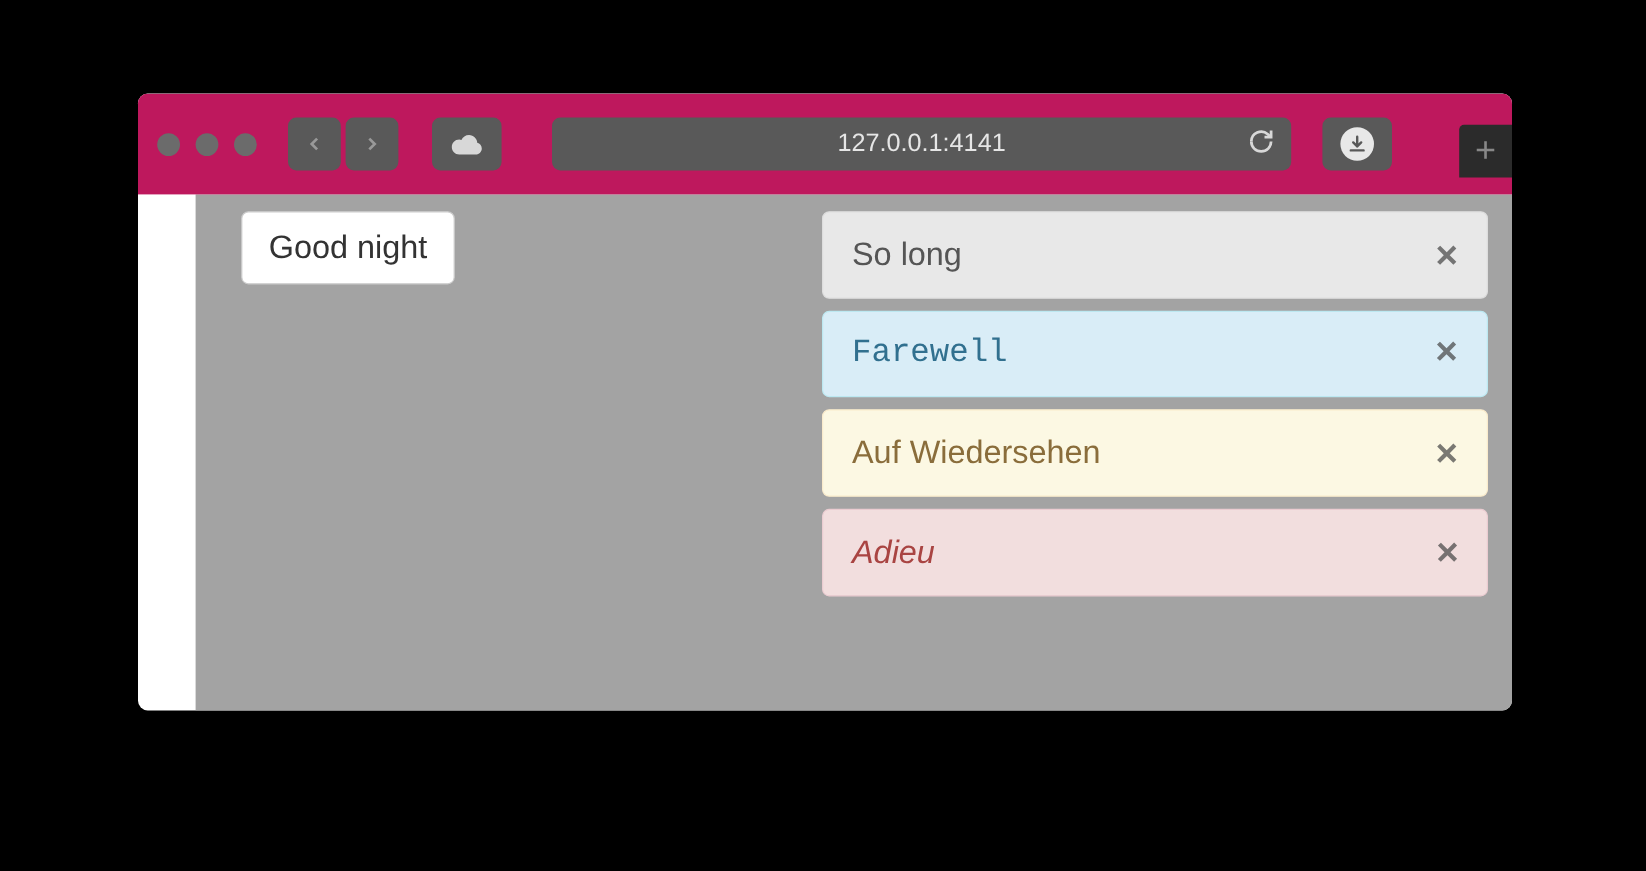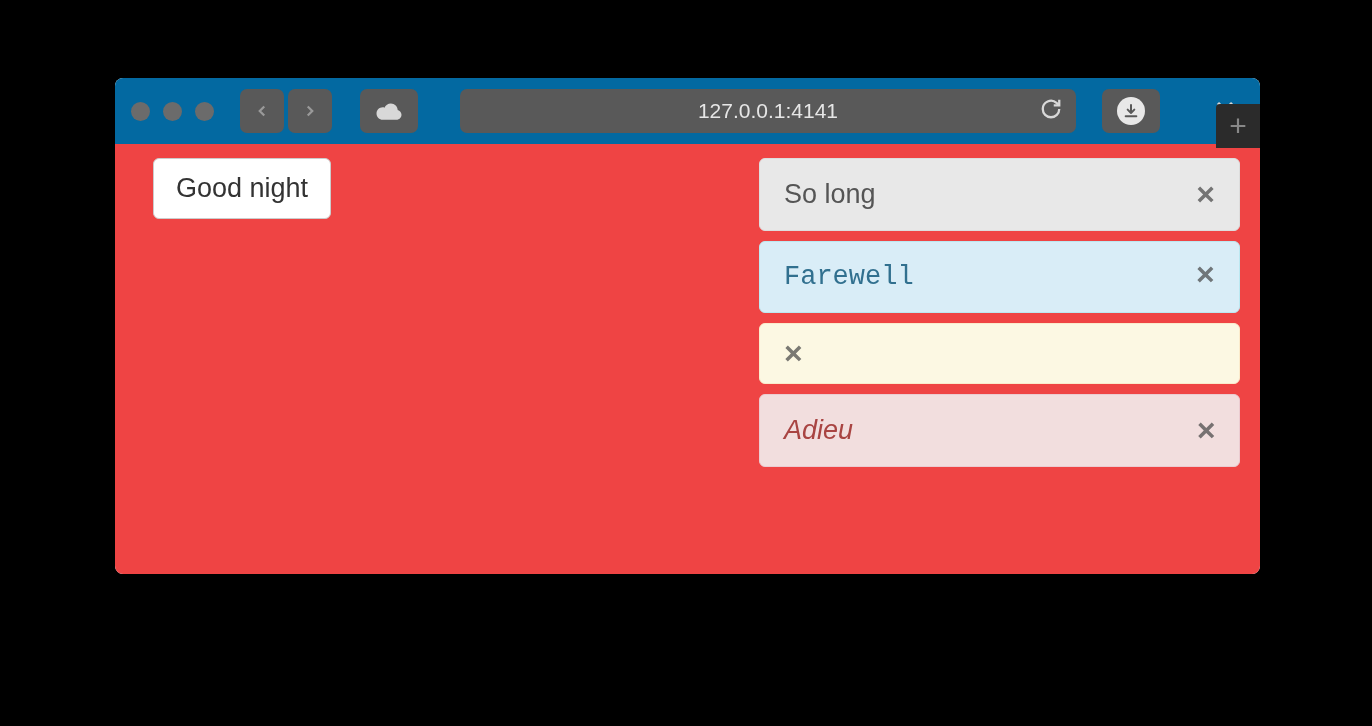--- a/index.html
+++ b/index.html
@@ -19,22 +19,22 @@
       position: absolute;
       left: 115px;
       top: 78px;
       width: 1145px;
       background: #fff;
       border-radius: 8px;
       overflow: hidden;
       box-shadow: 0 20px 60px rgba(0,0,0,0.5);
     }
     .titlebar {
-      height: 66px;
-      background: #0369a1;
+      height: 84px;
+      background: #be185d;
       display: flex;
       align-items: center;
       padding: 0 16px;
       gap: 12px;
       position: relative;
     }
     .traffic-lights {
       display: flex;
       gap: 13px;
       align-items: center;
@@ -147,32 +147,33 @@
       height: 44px;
       background: #2b2b2b;
       display: flex;
       align-items: center;
       justify-content: center;
       color: #888;
       font-size: 30px;
       border-top-left-radius: 4px;
     }
     .content {
-      background: #ef4444;
+      background: #a3a3a3;
       height: 430px;
       padding: 14px 20px;
       display: flex;
       gap: 20px;
+      margin-left: 48px;
     }
     .left-col {
       flex: 1;
       padding-left: 18px;
     }
     .right-col {
-      width: 481px;
+      width: 555px;
       display: flex;
       flex-direction: column;
       gap: 10px;
     }
     .btn-default {
       display: inline-block;
       padding: 12px 22px;
       font-size: 27px;
       font-weight: 400;
       color: #333;
@@ -284,20 +285,21 @@
     <div class="right-col">
       <div class="alert alert-default">
         <span>So long</span>
         <span class="close-x">×</span>
       </div>
       <div class="alert alert-info">
         <span>Farewell</span>
         <span class="close-x">×</span>
       </div>
       <div class="alert alert-warning">
+        <span>Auf Wiedersehen</span>
         <span class="close-x">×</span>
       </div>
       <div class="alert alert-danger">
         <span>Adieu</span>
         <span class="close-x">×</span>
       </div>
     </div>
   </div>
 </div>
 

